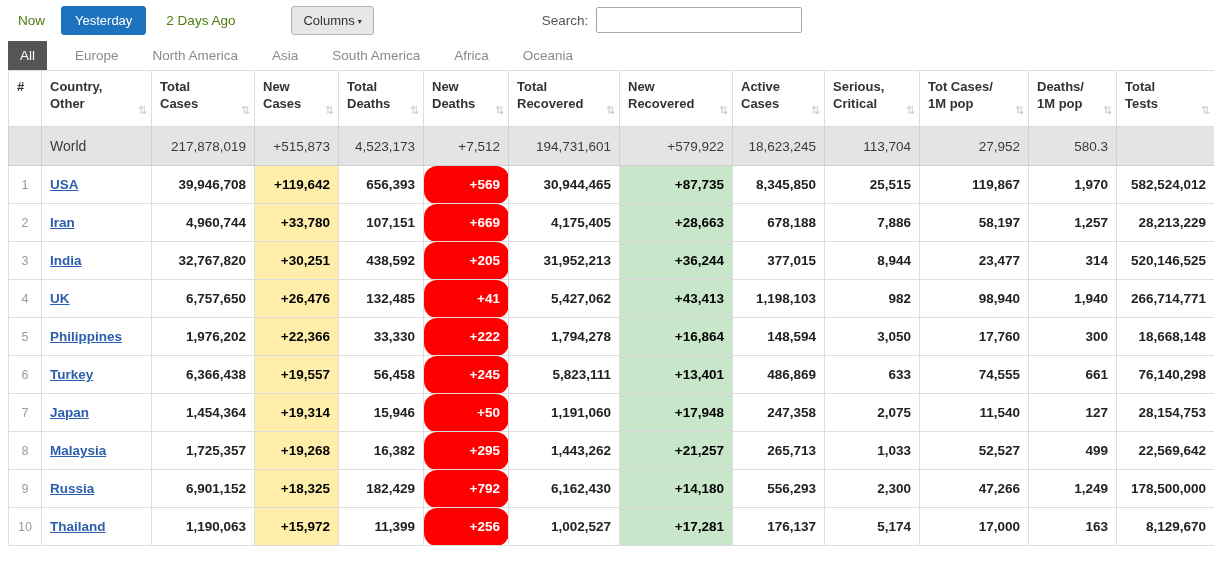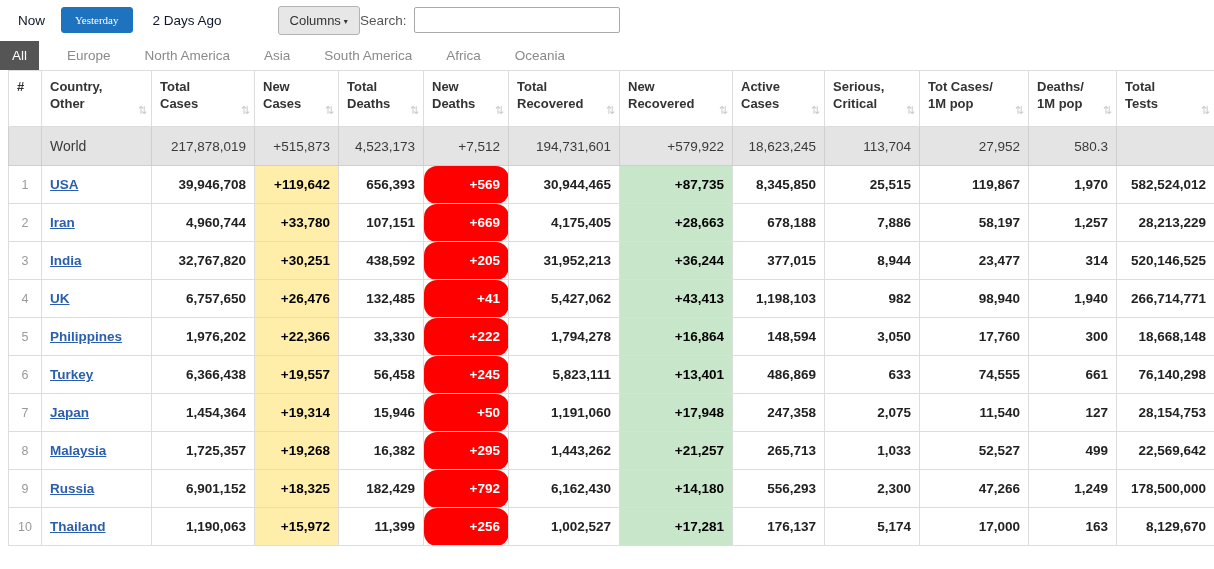--- a/index.html
+++ b/index.html
@@ -9,47 +9,47 @@
     background: #fff; color: #333;
     font-family: "Liberation Sans", "DejaVu Sans", sans-serif;
     font-size: 13.5px;
   }
 
   
   .toolbar {
     display: flex; align-items: center;
     padding: 7px 0 7px 18px; height: 40px;
   }
-  .muted-link { color: #0f172a; cursor: pointer; }
+  .muted-link { color: #4d7c0f; cursor: pointer; }
   .btn-yesterday {
     margin-left: 16px;
     background: var(--accent); color: #fff;
     border: 1px solid var(--accent); border-radius: 3px;
-    padding: 6px 13px; font-size: 11px; cursor: pointer;
-    font-family: Liberation Serif, serif;
+    padding: 6px 13px; font-size: 13px; cursor: pointer;
+    font-family: Liberation Sans, sans-serif;
   }
   .two-days { margin-left: 20px; }
   .btn-columns {
     margin-left: 56px;
     background: #e7e7e7; color: #333;
     border: 1px solid #b3b3b3; border-radius: 3px;
     padding: 6px 11px; font-size: 13px; cursor: pointer;
     font-family: inherit;
   }
   .btn-columns .caret { font-size: 8px; vertical-align: 1px; margin-left: 3px; }
-  .search-group { display: flex; align-items: center; }
+  .search-group { margin-left: 168px; display: flex; align-items: center; }
   .search-label { color: #555; margin-right: 8px; }
   .search-input {
     width: 206px; height: 26px;
     border: 1px solid #a9a9a9; border-radius: 2px;
     padding: 2px 6px; font-family: inherit; font-size: 13px;
   }
 
   
-  .tabs { display: flex; align-items: flex-end; height: 30px; }
+  .tabs { display: flex; align-items: flex-end; padding-left: 8px; height: 30px; }
   .tab {
     padding: 7px 12px; color: #8a8a8a; cursor: pointer; font-size: 13.5px;
     margin-right: 10px; white-space: nowrap;
   }
   .tab.active { background: #555; color: #fff; margin-right: 16px; }
 
   
   .table-wrap { margin-left: 8px; }
   table {
     border-collapse: collapse; table-layout: fixed;

